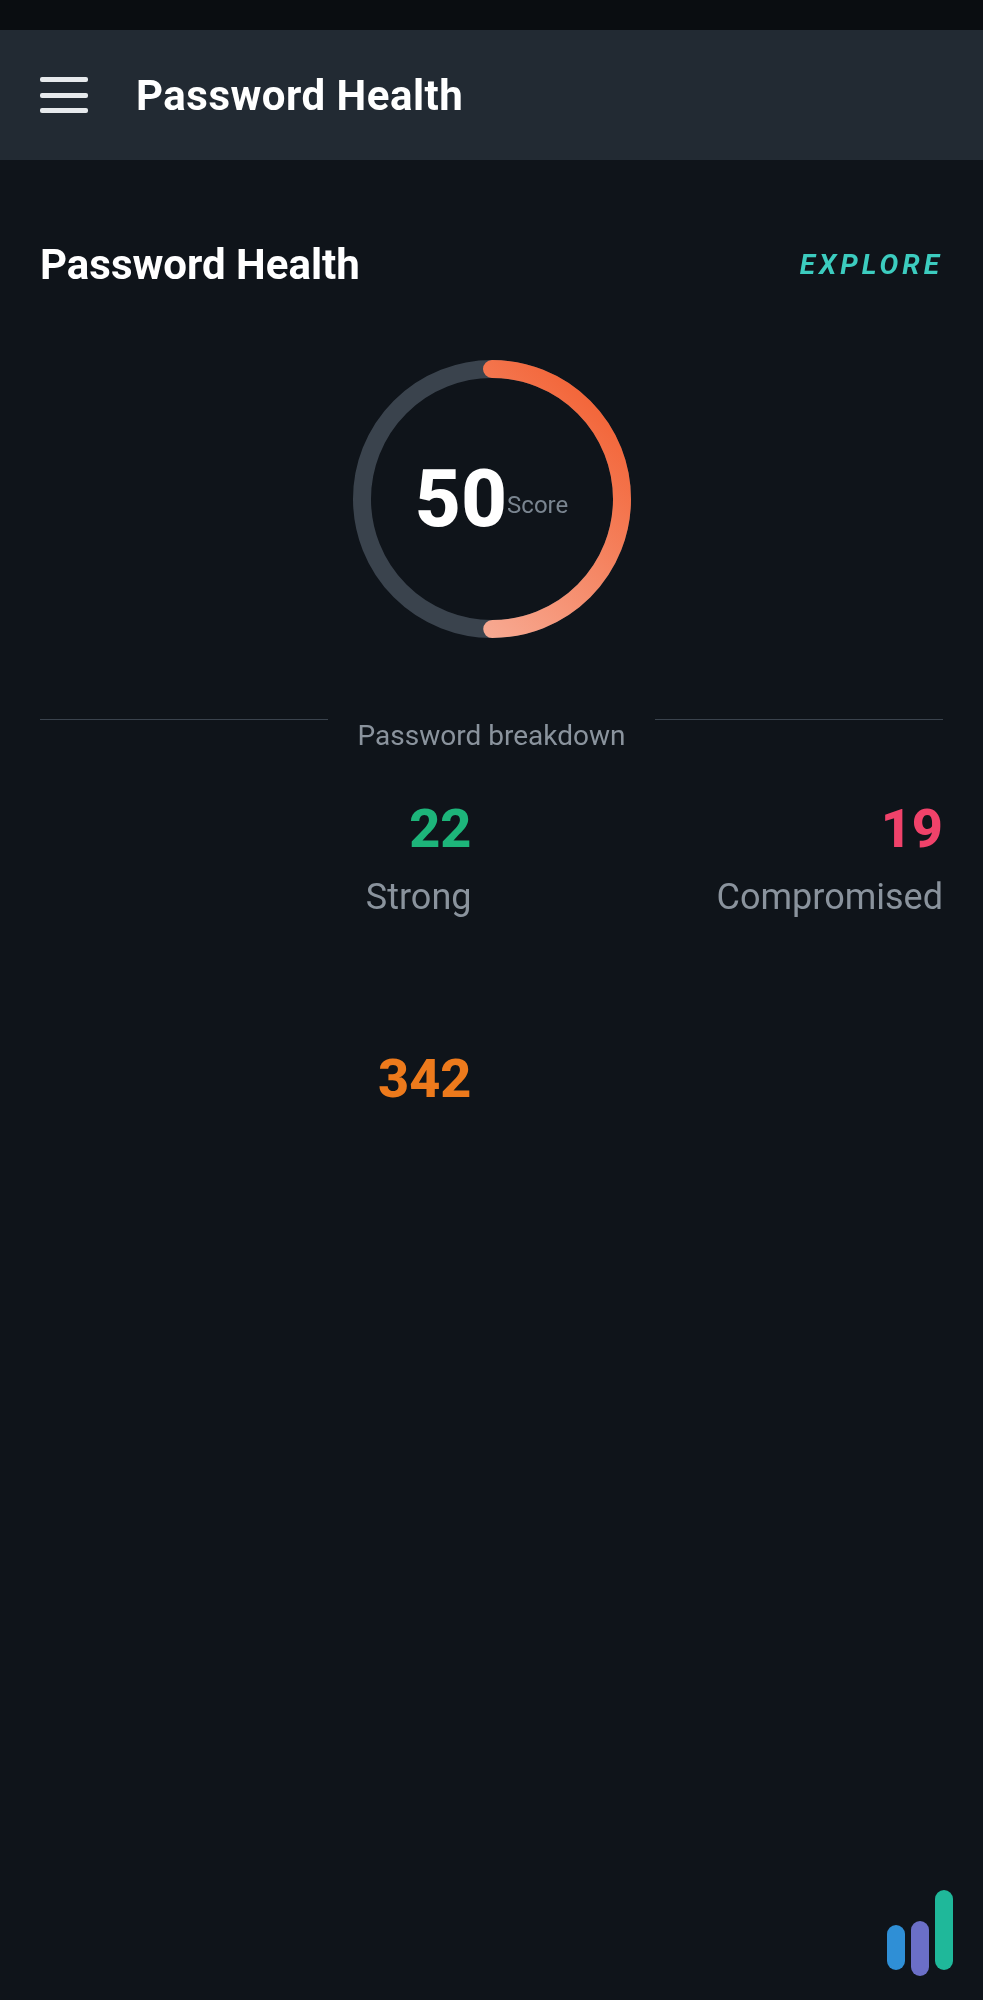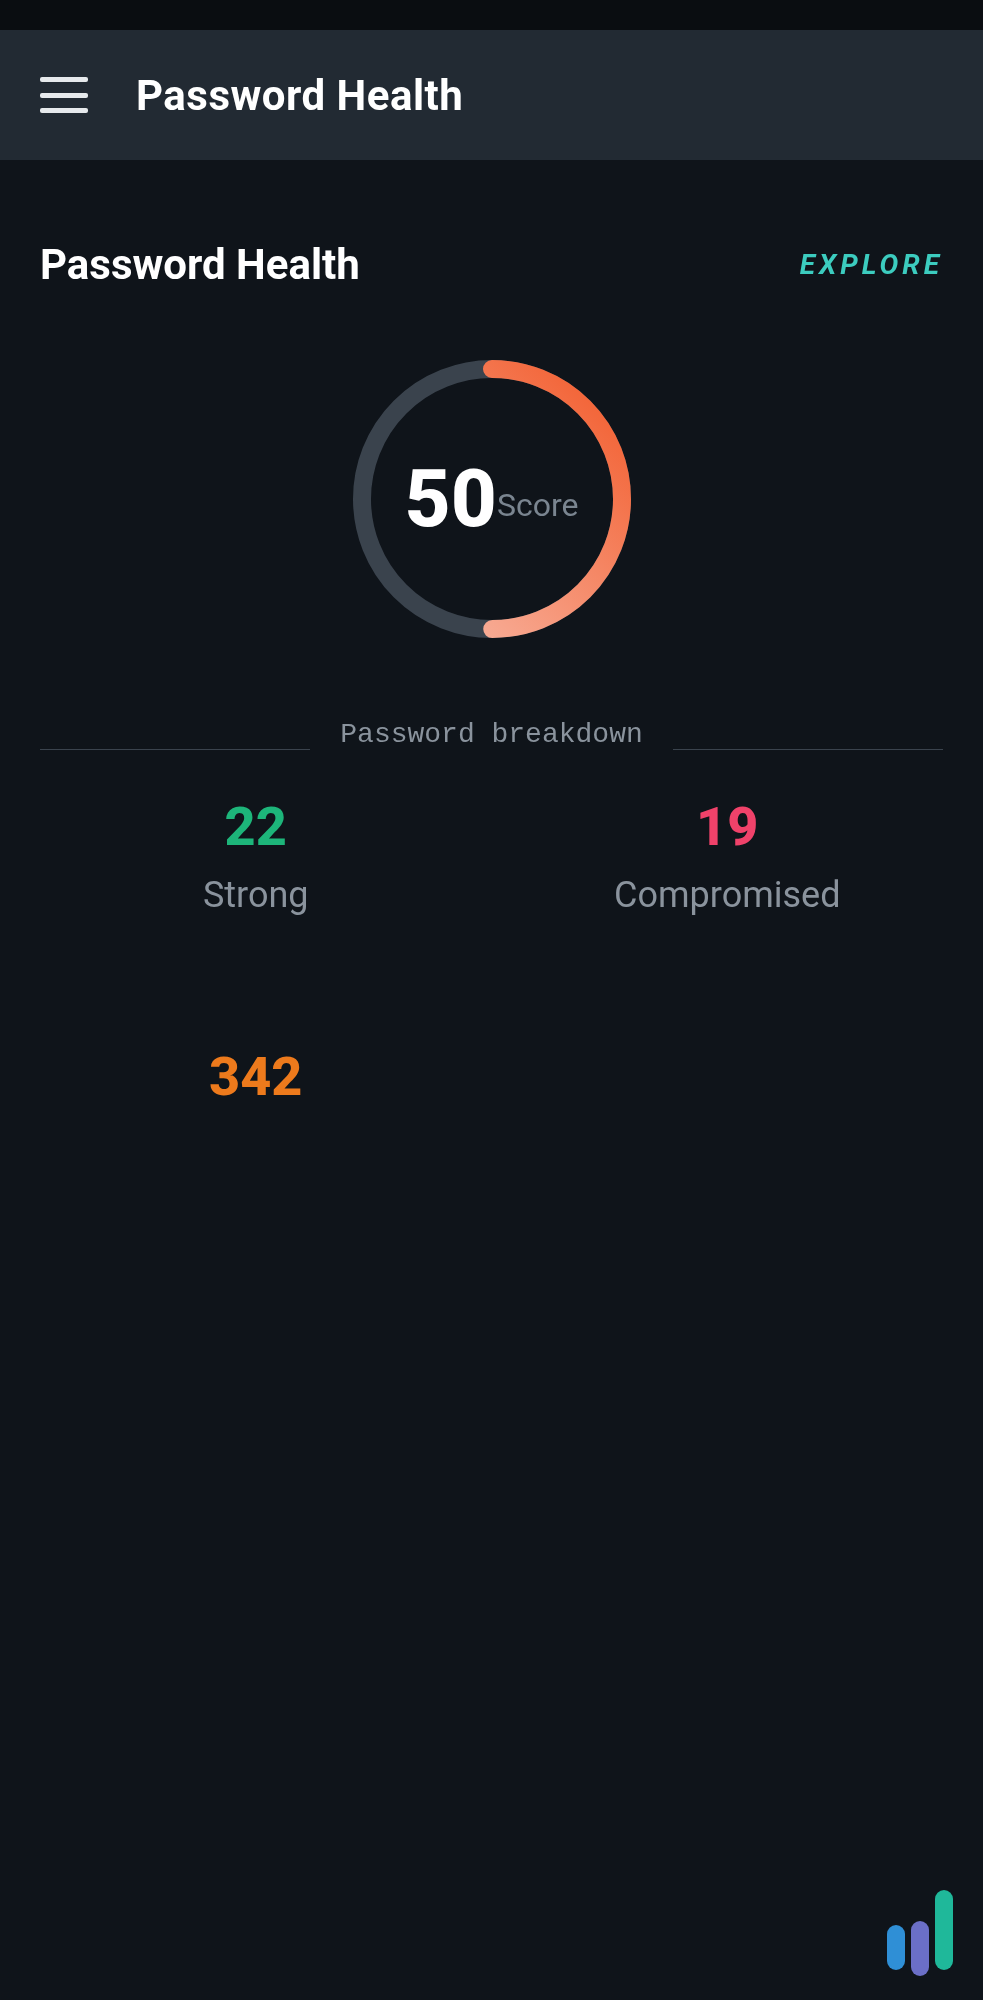--- a/index.html
+++ b/index.html
@@ -86,49 +86,48 @@
     align-items: center;
     justify-content: center;
   }
   .score-value {
     font-size: 80px;
     font-weight: 800;
     color: #ffffff;
     line-height: 1;
   }
   .score-label {
-    font-size: 32px;
+    font-size: 24px;
     color: #7a8590;
     margin-top: 12px;
   }
   .divider-row {
     display: flex;
-    align-items: flex-end;
+    align-items: flex-start;
     gap: 30px;
     margin-bottom: 50px;
-    font-family: Liberation Mono, monospace;
   }
   .divider-line {
     flex: 1;
     height: 1px;
     background: #3a434d;
   }
   .divider-label {
     font-size: 28px;
     color: #8a939d;
     white-space: nowrap;
   }
   .stats {
     display: grid;
     grid-template-columns: 1fr 1fr;
     row-gap: 90px;
     column-gap: 40px;
   }
   .stat {
-    text-align: center;
+    text-align: right;
     cursor: pointer;
   }
   .stat-num {
     font-size: 54px;
     font-weight: 800;
     line-height: 1;
     margin-bottom: 20px;
   }
   .stat-label {
     font-size: 36px;

